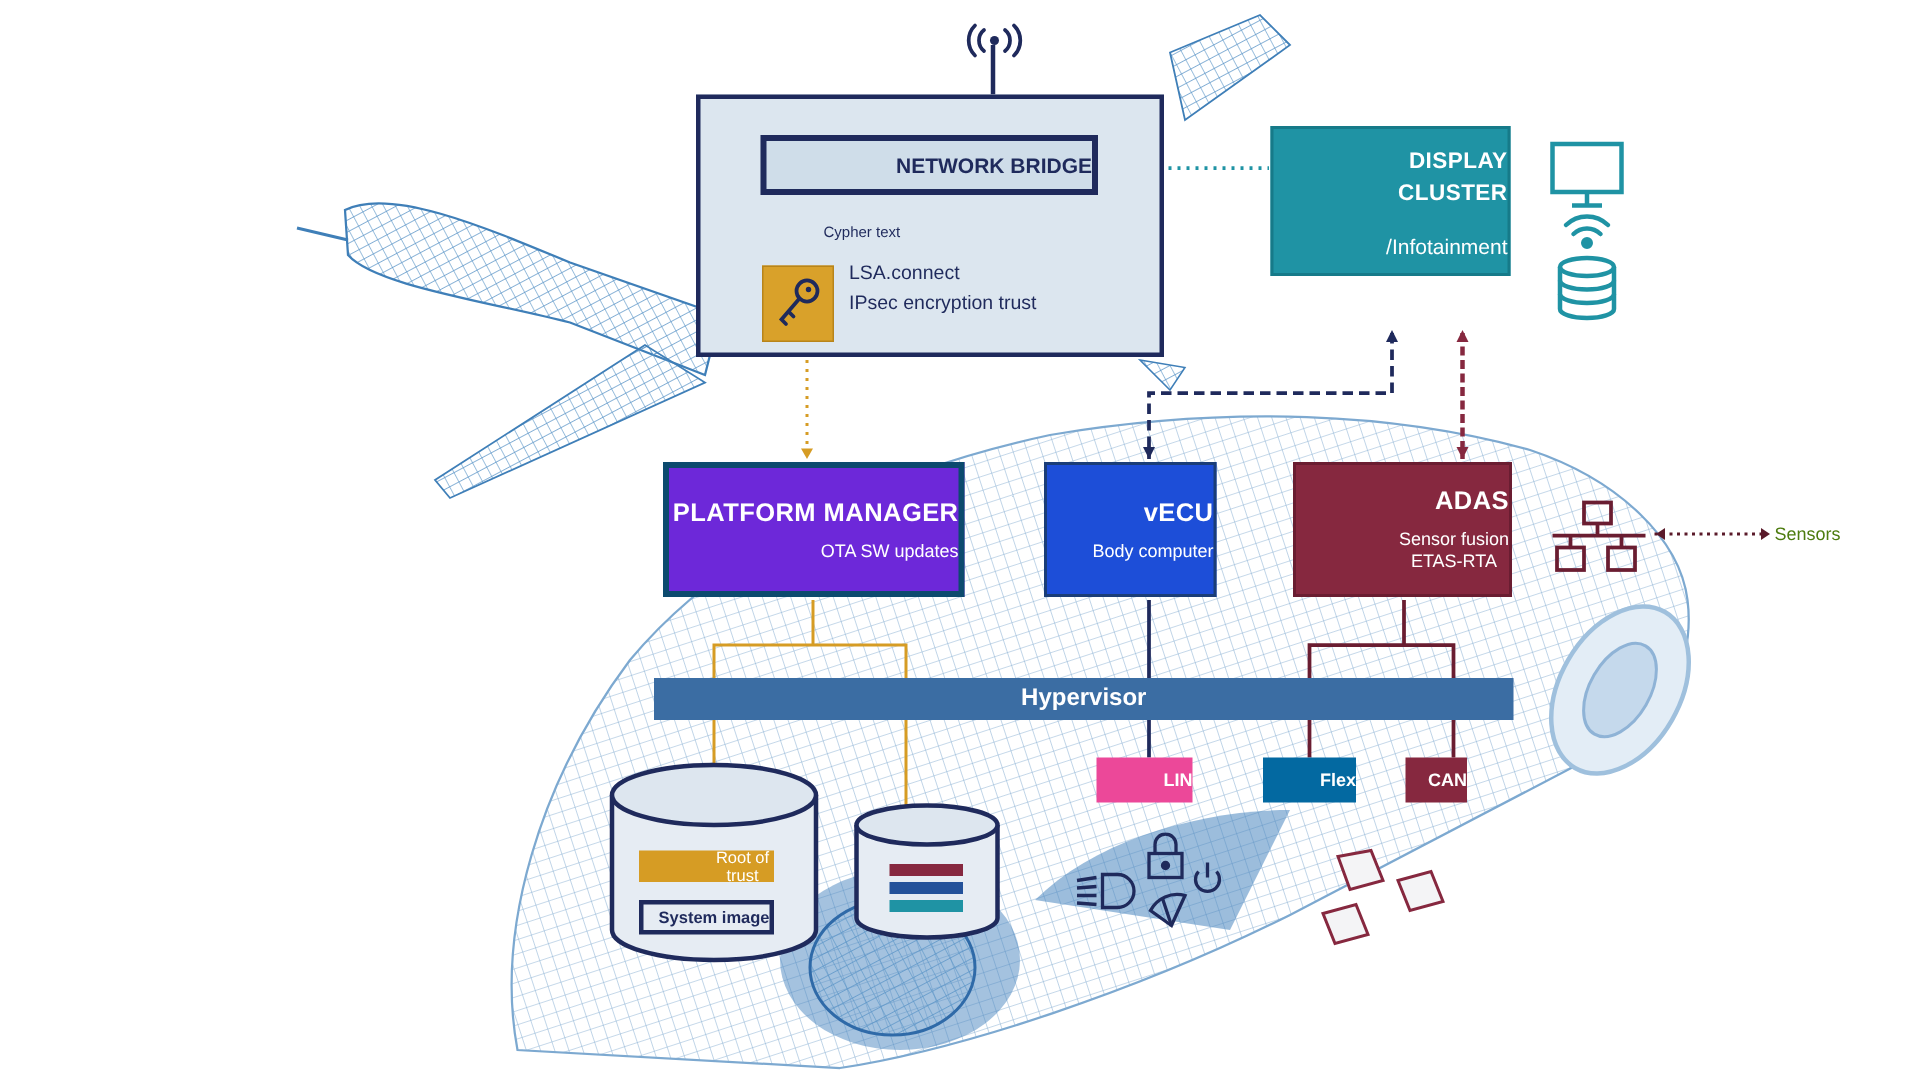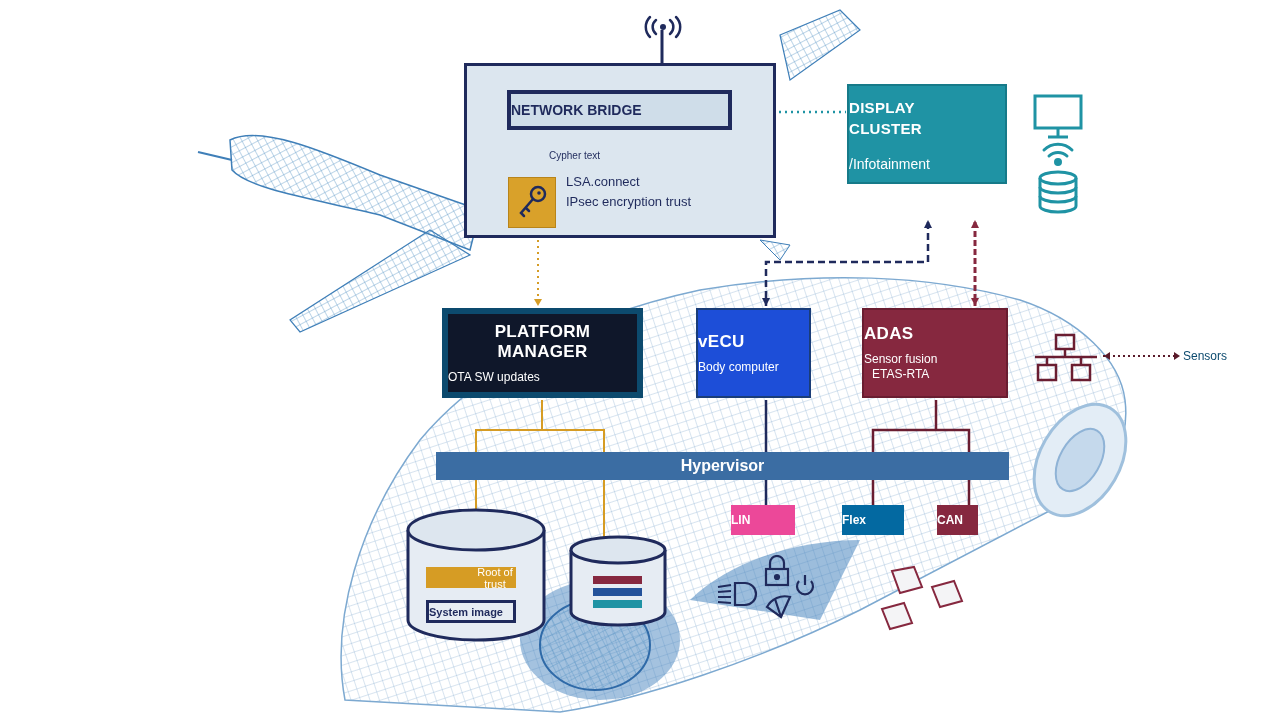--- a/index.html
+++ b/index.html
@@ -1,40 +1,40 @@
 <!DOCTYPE html>
 <html><head>
 <meta charset="utf-8">
 <style>
   html, body { margin:0; padding:0; }
   body { width:1280px; height:721px; position:relative; overflow:hidden; background:#ffffff; font-family:"Liberation Sans", sans-serif; }
   .abs { position:absolute; }
   #bg { position:absolute; left:0; top:0; width:1280px; height:721px; }
-  .box { position:absolute; box-sizing:border-box; display:flex; flex-direction:column; align-items:flex-start; justify-content:center; text-align:center; color:#fff; font-weight:bold; }
+  .box { position:absolute; box-sizing:border-box; display:flex; flex-direction:column; align-items:flex-end; justify-content:center; text-align:center; color:#fff; font-weight:bold; }
   .title { font-size:17px; letter-spacing:0.3px; }
   .sub { font-size:12px; font-weight:normal; margin-top:8px; line-height:15px; }
   .nb-outer { left:464px; top:63px; width:312px; height:175px; background:#dce6ef; border:3px solid #1f2a5c; }
   .nb-inner { left:507px; top:90px; width:225px; height:40px; background:#cfdde9; border:4px solid #1f2a5c; color:#1f2a5c; font-size:14px; }
   .key-box { left:508px; top:177px; width:46px; height:49px; background:#d9a12a; border:1px solid #b8841a; }
   .lsa { left:566px; top:172px; color:#1f2a5c; font-size:13px; line-height:20px; font-weight:normal; }
   .cypher { left:549px; top:150px; color:#1f2a5c; font-size:10px; }
   .display { left:847px; top:84px; width:160px; height:100px; background:#1f93a4; border:2px solid #167a89; }
   .display .title { font-size:15px; line-height:21px; }
   .display .sub { font-size:14px; margin-top:18px; }
-  .pm { left:442px; top:308px; width:201px; height:90px; background:#0f172a; border:6px solid #0c4a6e; }
+  .pm { left:442px; top:308px; width:201px; height:90px; background:#6d28d9; border:4px solid #0c4a6e; }
   .vecu { left:696px; top:308px; width:115px; height:90px; background:#1d4ed8; border:2px solid #1a3d78; }
   .adas { left:862px; top:308px; width:146px; height:90px; background:#86283f; border:2px solid #6a1d31; }
   .hyper { left:436px; top:452px; width:573px; height:28px; background:#3b6da3; color:#fff; font-size:16px; font-weight:bold; display:flex; align-items:center; justify-content:center; }
   .bus { height:30px; top:505px; font-size:12px; }
   .lin { left:731px; width:64px; background:#ec4899; }
   .flex { left:842px; width:62px; background:#0369a1; }
   .can { left:937px; width:41px; background:#86283f; }
   .rot { left:426px; top:567px; width:90px; height:21px; background:#d69c24; color:#fff; font-size:11px; font-weight:normal;padding-left:48px; }
   .sysimg { left:426px; top:600px; width:90px; height:23px; background:#e6ecf3; border:3px solid #1f2a5c; color:#1f2a5c; font-size:11px; }
-  .sensors-label { left:1183px; top:349px; color:#0c4a6e; font-size:12px; }
+  .sensors-label { left:1183px; top:349px; color:#4d7c0f; font-size:12px; }
 </style>
 </head>
 <body>
 
 <svg id="bg" viewBox="0 0 1280 721">
   <defs>
     <pattern id="grid" width="9" height="9" patternUnits="userSpaceOnUse" patternTransform="rotate(-18)">
       <path d="M0 0 L9 0 M0 0 L0 9" stroke="#7fa9cf" stroke-width="0.7" fill="none"></path>
     </pattern>
     <pattern id="grid2" width="7" height="7" patternUnits="userSpaceOnUse" patternTransform="rotate(-28)">

